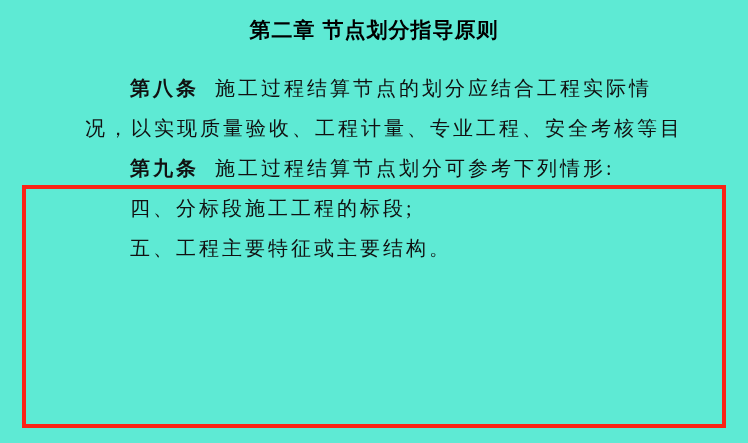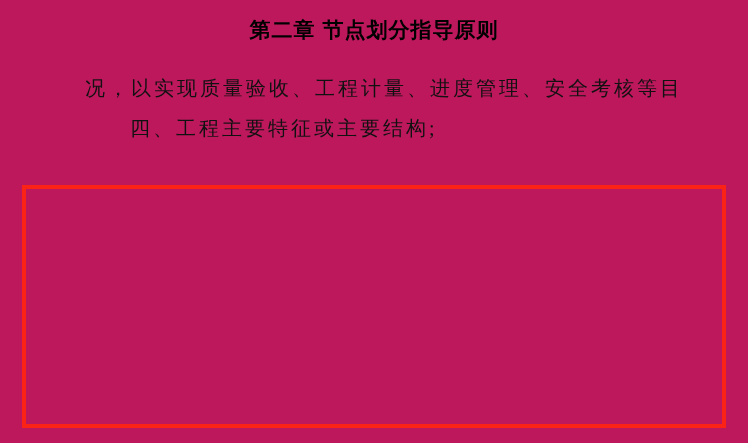--- a/index.html
+++ b/index.html
@@ -4,21 +4,21 @@
 <style>
   html, body {
     margin: 0;
     padding: 0;
     background: #ffffff;
   }
   .page {
     position: relative;
     width: 748px;
     height: 443px;
-    background: #be185d;
+    background: #5eead4;
     overflow: hidden;
     font-family: "Liberation Serif", serif;
     color: #111111;
   }
   .title {
     position: absolute;
     top: 16px;
     left: 0;
     width: 748px;
     margin: 0;
@@ -62,28 +62,35 @@
 </style>
 </head>
 <body>
 
 <div class="page">
 
   <h1 class="title">第二章 节点划分指导原则</h1>
 
   <div class="body-block">
 
+    <div class="line indent">
+      <span class="label">第八条</span><span>施工过程结算节点的划分应结合工程实际情</span>
+    </div>
 
-    <div class="line">况，以实现质量验收、工程计量、进度管理、安全考核等目</div>
+    <div class="line">况，以实现质量验收、工程计量、专业工程、安全考核等目</div>
+
+
+    <div class="line indent">
+      <span class="label">第九条</span><span>施工过程结算节点划分可参考下列情形:</span>
+    </div>
 
 
 
 
+    <div class="line indent">四、分标段施工工程的标段;</div>
 
-
-    <div class="line indent">四、工程主要特征或主要结构;</div>
-
+    <div class="line indent">五、工程主要特征或主要结构。</div>
 
   </div>
 
   <div class="highlight-box"></div>
 
 </div>
 
 </body></html>

